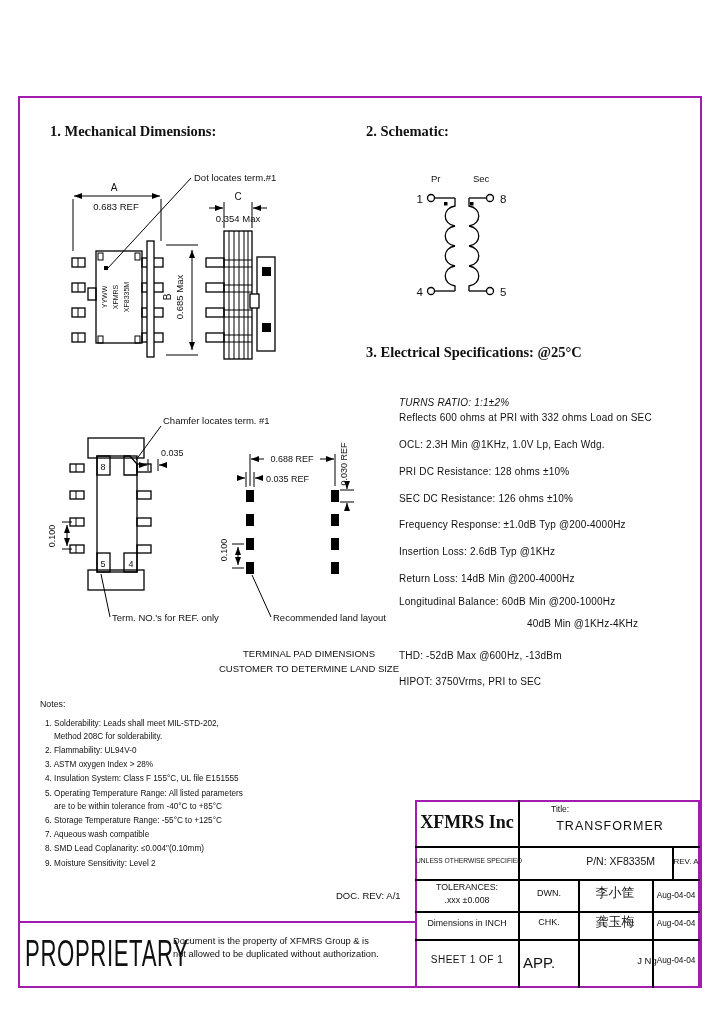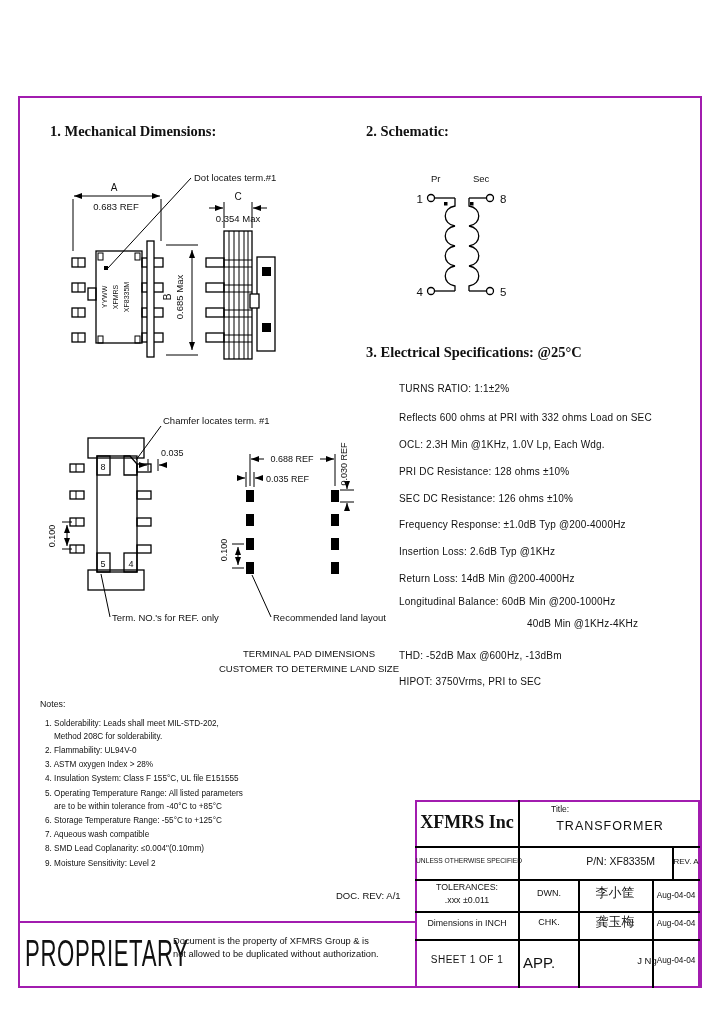--- a/index.html
+++ b/index.html
@@ -236,21 +236,21 @@
     </g>
     <text x="292" y="462" font-size="9" text-anchor="middle">0.688 REF</text>
     <text x="266" y="482" font-size="9">0.035 REF</text>
     <text x="347" y="464" font-size="9" text-anchor="middle" transform="rotate(-90 347 464)">0.030 REF</text>
     <text x="227" y="550" font-size="9" text-anchor="middle" transform="rotate(-90 227 550)">0.100</text>
     <text x="273" y="621" font-size="9.5">Recommended land layout</text>
     <text x="309" y="657" font-size="9.5" text-anchor="middle">TERMINAL PAD DIMENSIONS</text>
     <text x="309" y="672" font-size="9.5" text-anchor="middle">CUSTOMER TO DETERMINE LAND SIZE</text>
   </svg>
 
-  <div class="abs spec" style="left:399px;top:383px;">TURNS RATIO: 1:1±2%</div>
+  <div class="abs spec" style="left:399px;top:397px;font-style:italic;">TURNS RATIO: 1:1±2%</div>
   <div class="abs spec" style="left:399px;top:412px;">Reflects 600 ohms at PRI with 332 ohms Load on SEC</div>
   <div class="abs spec" style="left:399px;top:439px;">OCL:  2.3H Min @1KHz, 1.0V Lp, Each Wdg.</div>
   <div class="abs spec" style="left:399px;top:466px;">PRI DC Resistance: 128 ohms ±10%</div>
   <div class="abs spec" style="left:399px;top:493px;">SEC DC Resistance: 126 ohms ±10%</div>
   <div class="abs spec" style="left:399px;top:519px;">Frequency Response: ±1.0dB Typ @200-4000Hz</div>
   <div class="abs spec" style="left:399px;top:546px;">Insertion Loss: 2.6dB Typ @1KHz</div>
   <div class="abs spec" style="left:399px;top:573px;">Return Loss: 14dB Min @200-4000Hz</div>
   <div class="abs spec" style="left:399px;top:596px;">Longitudinal Balance:  60dB Min @200-1000Hz</div>
   <div class="abs spec" style="left:527px;top:618px;">40dB Min @1KHz-4KHz</div>
   <div class="abs spec" style="left:399px;top:650px;">THD:  -52dB Max @600Hz, -13dBm</div>
@@ -289,21 +289,21 @@
   <div class="abs vline" style="left:652px;top:879px;height:109px;"></div>
   <div class="abs vline" style="left:672px;top:846px;height:33px;"></div>
 
   <div class="abs cell" style="left:417px;top:812px;width:100px;font-family:Liberation Serif, serif;font-weight:bold;font-size:18px;">XFMRS Inc</div>
   <div class="abs cell" style="left:523px;top:804px;width:30px;text-align:left;font-size:8.5px;margin-left:28px;">Title:</div>
   <div class="abs cell" style="left:520px;top:819px;width:180px;font-size:12.5px;letter-spacing:1px;">TRANSFORMER</div>
   <div class="abs cell" style="left:416px;top:857px;width:102px;font-size:6.7px;">UNLESS OTHERWISE SPECIFIED</div>
   <div class="abs cell" style="left:525px;top:855px;width:130px;text-align:right;font-size:10.5px;">P/N: XF8335M</div>
   <div class="abs cell" style="left:672px;top:857px;width:28px;font-size:8px;">REV. A</div>
   <div class="abs cell" style="left:416px;top:882px;width:102px;font-size:8.8px;">TOLERANCES:</div>
-  <div class="abs cell" style="left:416px;top:895px;width:102px;font-size:8.8px;">.xxx ±0.011</div>
+  <div class="abs cell" style="left:416px;top:895px;width:102px;font-size:8.8px;">.xxx ±0.008</div>
   <div class="abs cell" style="left:416px;top:918px;width:102px;font-size:8.8px;">Dimensions in INCH</div>
   <div class="abs cell" style="left:416px;top:954px;width:102px;font-size:10px;letter-spacing:.5px;">SHEET 1 OF 1</div>
   <div class="abs cell" style="left:520px;top:888px;width:58px;font-size:9px;">DWN.</div>
   <div class="abs cell" style="left:520px;top:917px;width:58px;font-size:9px;">CHK.</div>
   <div class="abs cell" style="left:520px;top:954px;width:38px;font-size:15px;">APP.</div>
   <div class="abs cell" style="left:578px;top:884px;width:74px;font-size:13px;">李小筐</div>
   <div class="abs cell" style="left:578px;top:913px;width:74px;font-size:13px;">龚玉梅</div>
   <div class="abs cell" style="left:594px;top:955px;width:74px;font-size:9.5px;padding-left:32px;">J Ng</div>
   <div class="abs cell" style="left:652px;top:890px;width:48px;font-size:8.3px;">Aug-04-04</div>
   <div class="abs cell" style="left:652px;top:918px;width:48px;font-size:8.3px;">Aug-04-04</div>

